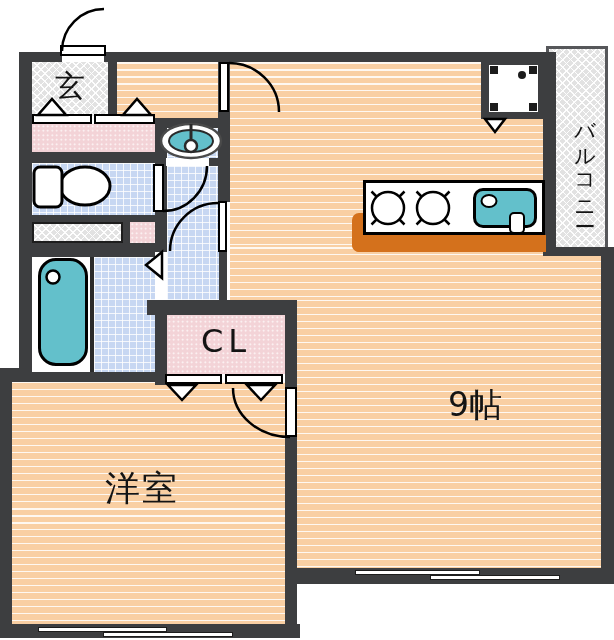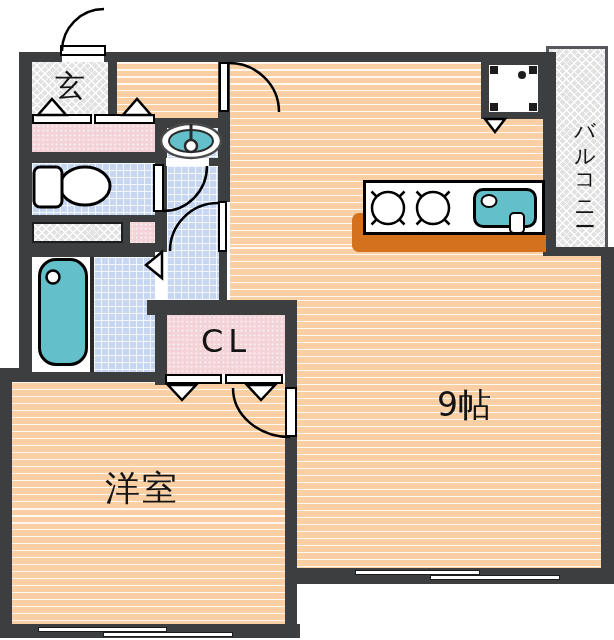--- a/index.html
+++ b/index.html
@@ -149,17 +149,17 @@
     <polygon points="38,115 66,115 52,99" fill="#fff" stroke="#000" stroke-width="2.5"></polygon>
     <polygon points="123,115 151,115 137,99" fill="#fff" stroke="#000" stroke-width="2.5"></polygon>
     <polygon points="485,119 505,119 495,132" fill="#fff" stroke="#000" stroke-width="2.5"></polygon>
     <polygon points="162,252 162,278 146,265" fill="#fff" stroke="#000" stroke-width="2.5"></polygon>
     <polygon points="168,385 196,385 182,400" fill="#fff" stroke="#000" stroke-width="2.5"></polygon>
     <polygon points="247,385 275,385 261,400" fill="#fff" stroke="#000" stroke-width="2.5"></polygon>
   </svg>
 
   <div class="lbl" style="left:38px;top:70px;width:64px;font-size:30px;">玄</div>
   <div class="lbl" style="left:560px;top:82px;width:36px;height:160px;font-size:21px;writing-mode:vertical-rl;letter-spacing:3px;">バルコニー</div>
-  <div class="lbl" style="left:384px;top:388px;width:160px;font-size:33px;">9帖</div>
+  <div class="lbl" style="left:395px;top:388px;width:160px;font-size:33px;">9帖</div>
   <div class="lbl" style="left:62px;top:470px;width:160px;font-size:35px;letter-spacing:2px;">洋室</div>
   <div class="lbl" style="left:167px;top:325px;width:118px;font-size:32px;letter-spacing:5px;">CL</div>
 
 </div>
 
 </body></html>

